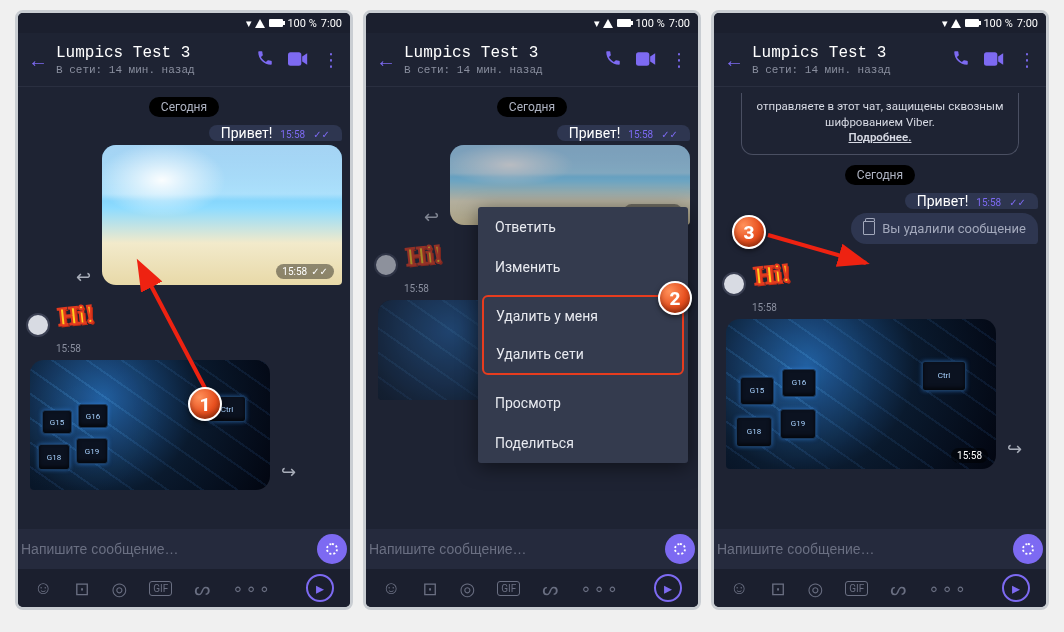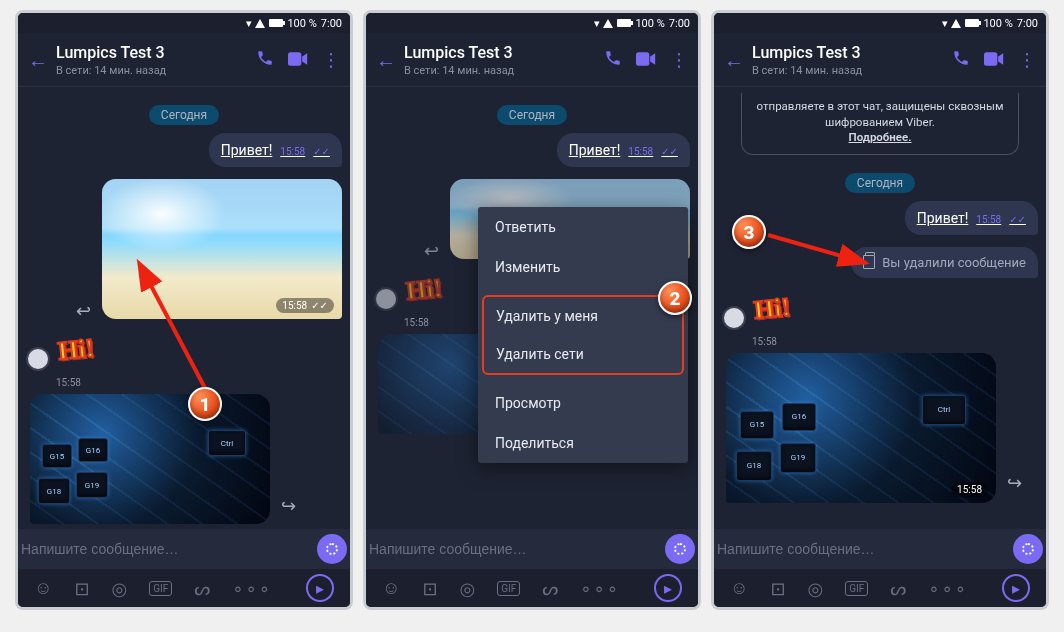--- a/index.html
+++ b/index.html
@@ -43,55 +43,54 @@
   .appbar {
     height: 54px;
     background: #1e2333;
     display: flex;
     align-items: center;
     padding: 0 10px;
     color: #fff;
     border-bottom: 1px solid #2a2f40;
   }
   .appbar .back { color:#7d6af2; font-size:20px; width:28px; }
-  .appbar .titleblock { flex:1; }
+  .appbar .titleblock { flex:1;font-family:Liberation Mono, monospace; }
   .appbar .title { font-size:16px; font-weight:500; }
   .appbar .subtitle { font-size:11px; color:#8a8f9f; margin-top:2px;}
   .appbar .actions { display:flex; gap:14px; color:#7d6af2; align-items:center; }
   .appbar .actions .icon { font-size:18px; }
   .chat {
     flex:1;
     overflow:hidden;
     padding: 6px 8px 0;
     display:flex;
     flex-direction:column;
     position:relative;
   }
   .datechip {
     align-self:center;
     color:#aeb3c2;
     font-size:12px;
     padding:3px 12px;
-    background:#0c4a6e;
+    background:#000000;
     border-radius:10px;
-    margin:12px 0 8px;
+    margin:4px 0 8px;
     text-align:center;
   }
   .bubble-out {
     align-self:flex-end;
     background:#2e3650;
     color:#fff;
-    padding:9px 12px;
+    padding:0 12px;
     border-radius:16px 16px 4px 16px;
     font-size:14px;
     display:flex;
     gap:8px;
     align-items:baseline;
-    margin-bottom:12px;
-    text-decoration:underline;
+    margin-bottom:4px;
   }
   .bubble-out .time { font-size:10px; color:#7d6af2; }
   .bubble-out .ticks { color:#7d6af2; font-size:10px; }
   .imgmsg {
     align-self:flex-end;
     width: 240px;
     height: 140px;
     border-radius:14px 14px 4px 14px;
     background: linear-gradient(to bottom, #4aa8e8 0%, #8edcff 45%, #f2eacb 70%, #e8d9a8 100%);
     position:relative;

